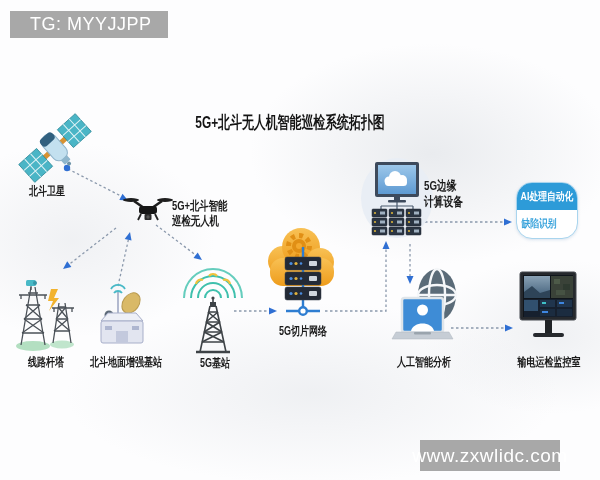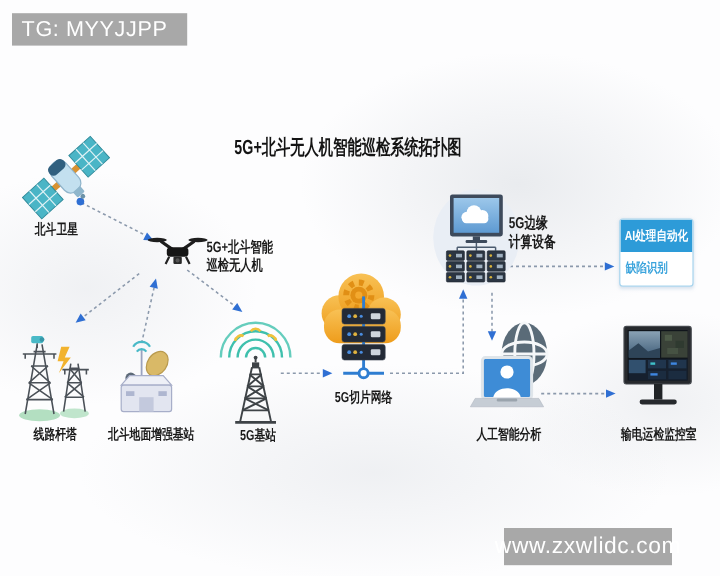--- a/index.html
+++ b/index.html
@@ -14,37 +14,37 @@
       radial-gradient(ellipse 280px 170px at 72% 32%, rgba(188,195,203,.30), transparent 65%),
       radial-gradient(ellipse 220px 150px at 12% 50%, rgba(192,198,206,.22), transparent 65%),
       radial-gradient(ellipse 380px 140px at 52% 82%, rgba(193,199,207,.24), transparent 65%),
       radial-gradient(ellipse 200px 120px at 92% 70%, rgba(190,196,204,.22), transparent 65%),
       #fdfdfe;
   }
   .wm{
     position:absolute;background:#a8a8a8;color:#ffffff;
     display:flex;align-items:center;letter-spacing:.5px;
   }
-  .wm-top{left:10px;top:11px;width:138px;height:27px;font-size:18px;padding-left:8px;}
+  .wm-top{left:10px;top:11px;width:138px;height:27px;font-size:18px;padding-left:20px;}
   .wm-bottom{left:420px;top:440px;width:140px;height:31px;font-size:19px;justify-content:center;}
   .title{
     position:absolute;left:290px;top:111px;
     transform:translateX(-50%) scaleX(.70);
     font-size:17px;font-weight:bold;color:#141414;white-space:nowrap;
   }
   .lbl{
     position:absolute;font-size:12px;font-weight:bold;color:#1a1a1a;
     white-space:nowrap;transform:translateX(-50%) scaleX(.75);
   }
   .lbl.left{transform:scaleX(.75);transform-origin:left center;}
   .svg-layer{position:absolute;left:0;top:0;}
   .ai-box{
     position:absolute;left:516px;top:182px;width:62px;height:57px;
     box-sizing:border-box;background:#ffffff;border:1.5px solid #a9d5ee;
-    border-radius:3px;overflow:hidden;box-shadow:0 1px 3px rgba(110,150,190,.25);
+    border-radius:16px;overflow:hidden;box-shadow:0 1px 3px rgba(110,150,190,.25);
   }
   .ai-top{
     height:27px;background:#2d9bd8;color:#ffffff;
     display:flex;align-items:center;justify-content:center;
     font-size:11px;font-weight:bold;
   }
   .ai-bottom{
     height:27px;color:#3ba4dc;
     display:flex;align-items:center;
     font-size:11px;font-weight:bold;

